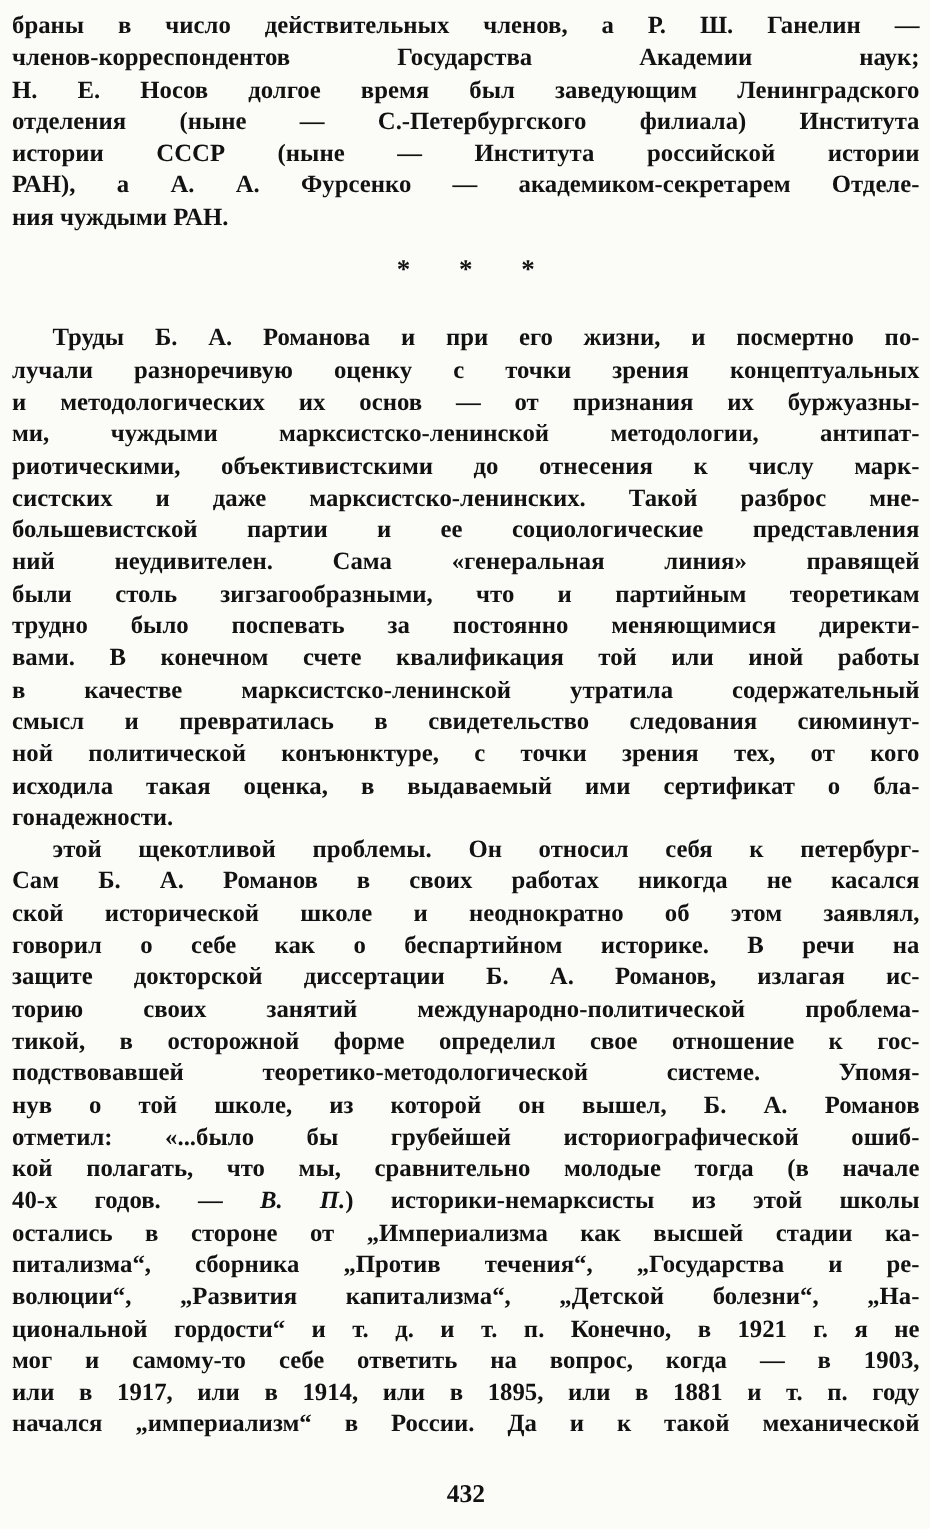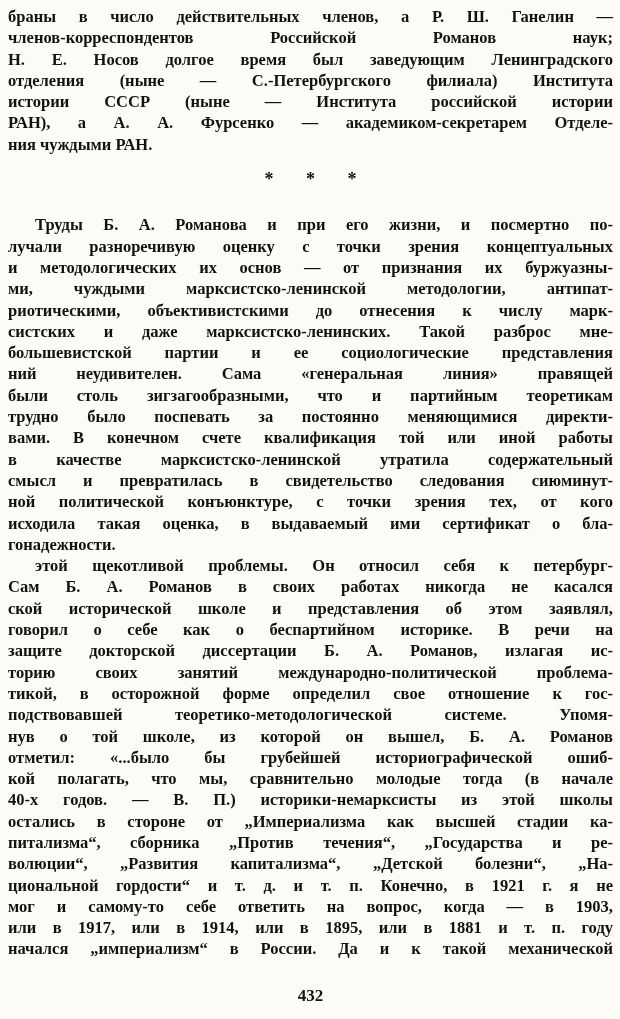--- a/index.html
+++ b/index.html
@@ -28,36 +28,36 @@
   .line.end { text-align-last: left; }
   .indent .line:first-child { padding-left: 27px; }
   .separator {
     text-align: center;
     font-size: 18px;
     letter-spacing: 14px;
     padding-left: 14px; 
     margin: 14px 0 24px 0;
     font-weight: 700;
   }
-  .it { }
+  .it { font-style: italic; }
   .page-number {
     margin-top: 25px;
     font-size: 17px;
     font-weight: 700;
     text-align: center;
   }
 </style>
 </head>
 <body>
 
 <div class="page">
 
   <div class="para">
       <div class="line"><span>браны в число действительных членов, а Р. Ш. Ганелин —</span></div>
-      <div class="line"><span>членов-корреспондентов Российской Романов наук;</span></div>
+      <div class="line"><span>членов-корреспондентов Государства Академии наук;</span></div>
       <div class="line"><span>Н. Е. Носов долгое время был заведующим Ленинградского</span></div>
       <div class="line"><span>отделения (ныне — С.-Петербургского филиала) Института</span></div>
       <div class="line"><span>истории СССР (ныне — Института российской истории</span></div>
       <div class="line"><span>РАН), а А. А. Фурсенко — академиком-секретарем Отделе-</span></div>
       <div class="line end"><span>ния чуждыми РАН.</span></div>
     </div>
 
   <div class="separator">* * *</div>
 
   <div class="para indent">
@@ -75,21 +75,21 @@
       <div class="line"><span>в качестве марксистско-ленинской утратила содержательный</span></div>
       <div class="line"><span>смысл и превратилась в свидетельство следования сиюминут-</span></div>
       <div class="line"><span>ной политической конъюнктуре, с точки зрения тех, от кого</span></div>
       <div class="line"><span>исходила такая оценка, в выдаваемый ими сертификат о бла-</span></div>
       <div class="line end"><span>гонадежности.</span></div>
     </div>
 
   <div class="para indent">
       <div class="line"><span>этой щекотливой проблемы. Он относил себя к петербург-</span></div>
       <div class="line"><span>Сам Б. А. Романов в своих работах никогда не касался</span></div>
-      <div class="line"><span>ской исторической школе и представления об этом заявлял,</span></div>
+      <div class="line"><span>ской исторической школе и неоднократно об этом заявлял,</span></div>
       <div class="line"><span>говорил о себе как о беспартийном историке. В речи на</span></div>
       <div class="line"><span>защите докторской диссертации Б. А. Романов, излагая ис-</span></div>
       <div class="line"><span>торию своих занятий международно-политической проблема-</span></div>
       <div class="line"><span>тикой, в осторожной форме определил свое отношение к гос-</span></div>
       <div class="line"><span>подствовавшей теоретико-методологической системе. Упомя-</span></div>
       <div class="line"><span>нув о той школе, из которой он вышел, Б. А. Романов</span></div>
       <div class="line"><span>отметил: «...было бы грубейшей историографической ошиб-</span></div>
       <div class="line"><span>кой полагать, что мы, сравнительно молодые тогда (в начале</span></div>
       <div class="line"><span>40-х годов. — </span><span class="it">В. П.</span><span>) историки-немарксисты из этой школы</span></div>
       <div class="line"><span>остались в стороне от „Империализма как высшей стадии ка-</span></div>

